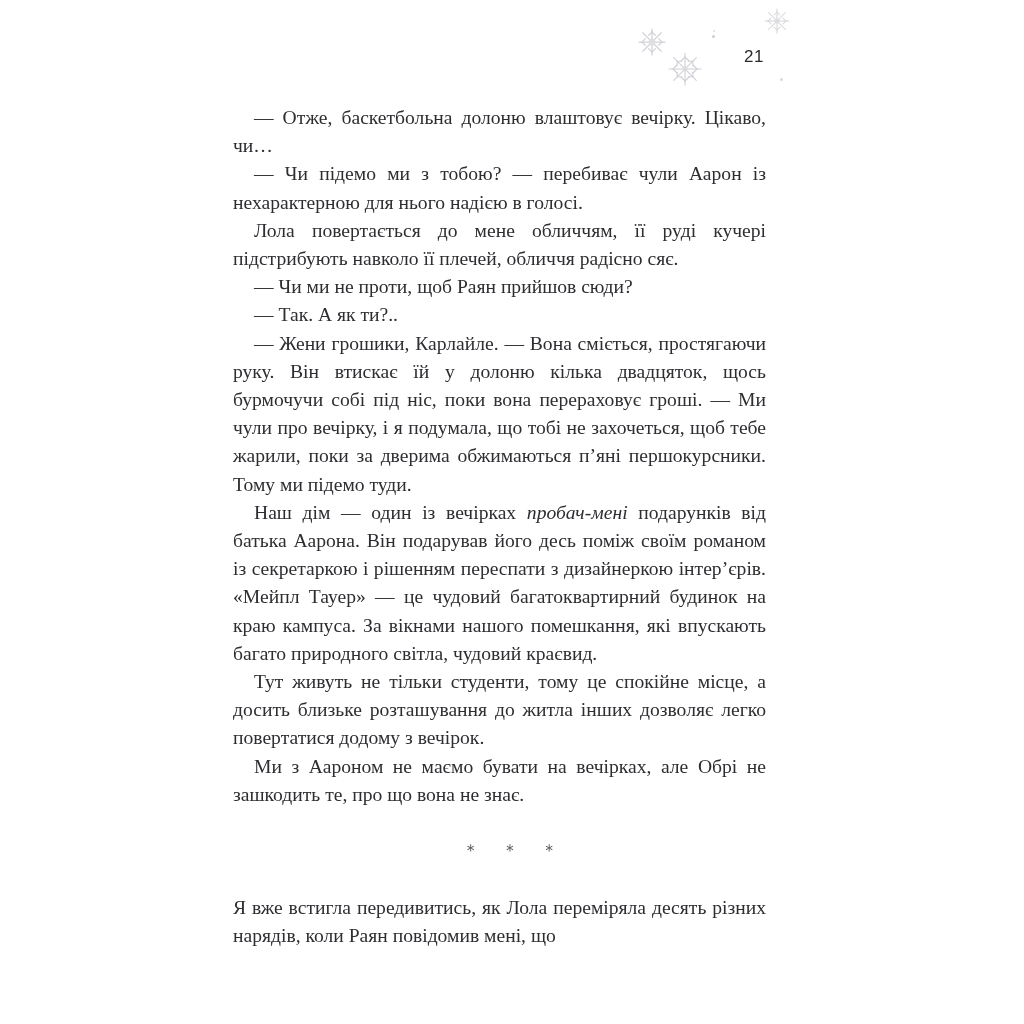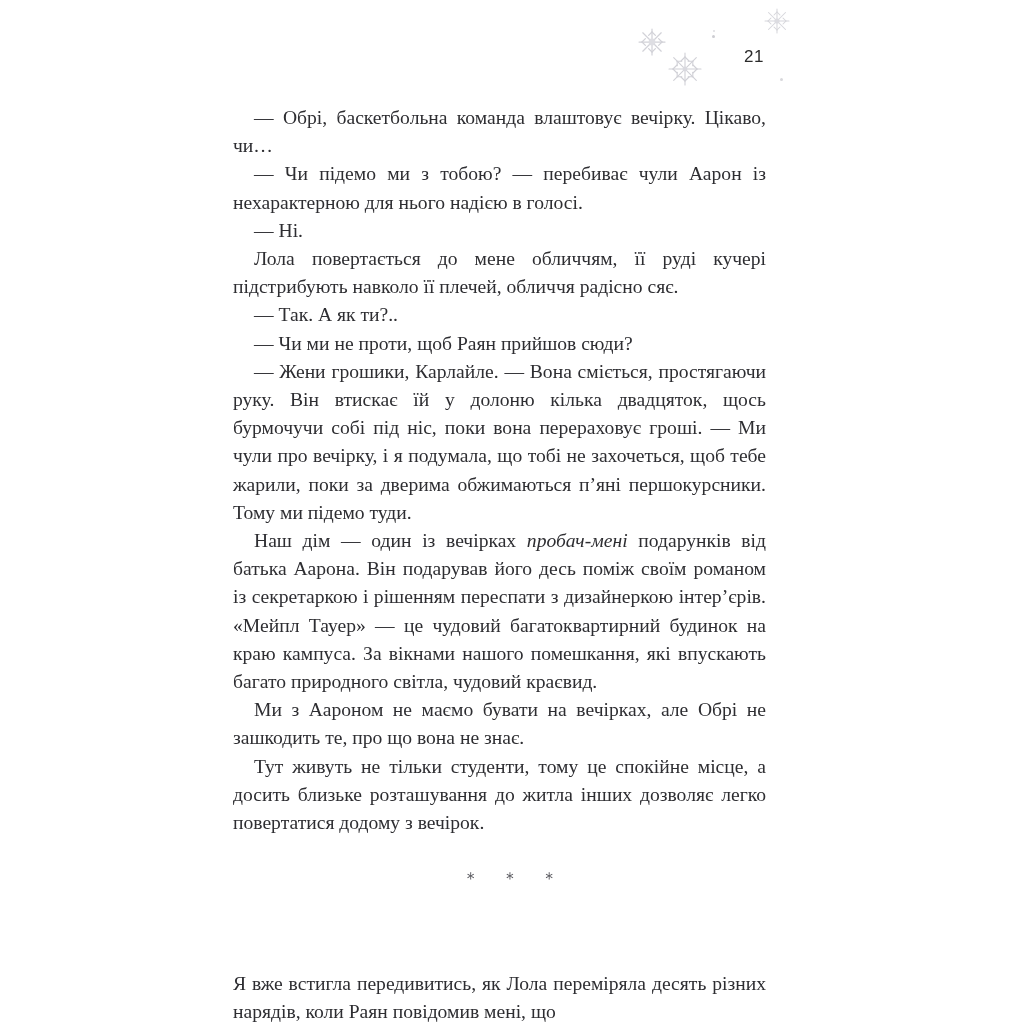--- a/index.html
+++ b/index.html
@@ -81,21 +81,20 @@
     hyphens: manual;
   }
 
   .text-block p {
     margin: 0;
     text-indent: 21px;
   }
 
   .text-block p.no-indent {
     text-indent: 0;
-    margin-top: 48px;
   }
 
   .text-block p em,
   .text-block p i {
   }
 
   
   .scene-break {
     margin: 0;
     text-indent: 0;
@@ -190,32 +189,31 @@
 
     <span class="speck speck-1"></span>
     <span class="speck speck-3"></span>
     <span class="speck speck-2"></span>
 
     <div class="folio">21</div>
   </div>
 
   <div class="text-block">
 
-    <p>— Обрі, баскетбольна команда влаштовує вечірку. Цікаво, чи…</p>
+    <p>— Отже, баскетбольна долоню влаштовує вечірку. Цікаво, чи…</p>
     <p>— Чи підемо ми з тобою? — перебиває чули Аарон із нехарактерною для нього надією в голосі.</p>
-    <p>— Ні.</p>
     <p>Лола повертається до мене обличчям, її руді кучері підстрибують навколо її плечей, обличчя радісно сяє.</p>
+    <p>— Чи ми не проти, щоб Раян прийшов сюди?</p>
     <p>— Так. А як ти?..</p>
-    <p>— Чи ми не проти, щоб Раян прийшов сюди?</p>
     <p>— Жени грошики, Карлайле. — Вона сміється, простягаючи руку. Він втискає їй у долоню кілька двадцяток, щось бурмочучи собі під ніс, поки вона перераховує гроші. — Ми чули про вечірку, і я подумала, що тобі не захочеться, щоб тебе жарили, поки за дверима обжимаються п’яні першокурсники. Тому ми підемо туди.</p>
 
     <p><span>Наш дім — один із вечірках </span><em>пробач-мені</em><span> подарунків від батька Аарона. Він подарував його десь поміж своїм романом із секретаркою і рішенням переспати з дизайнеркою інтер’єрів. «Мейпл Тауер» — це чудовий багатоквартирний будинок на краю кампуса. За вікнами нашого помешкання, які впускають багато природного світла, чудовий краєвид.</span></p>
 
+    <p>Тут живуть не тільки студенти, тому це спокійне місце, а досить близьке розташування до житла інших дозволяє легко повертатися додому з вечірок.</p>
     <p>Ми з Аароном не маємо бувати на вечірках, але Обрі не зашкодить те, про що вона не знає.</p>
-    <p>Тут живуть не тільки студенти, тому це спокійне місце, а досить близьке розташування до житла інших дозволяє легко повертатися додому з вечірок.</p>
 
     <div class="spacer-line"></div>
     <p class="scene-break">＊ ＊ ＊</p>
     <div class="spacer-line"></div>
 
     <p class="no-indent">Я вже встигла передивитись, як Лола переміряла десять різних нарядів, коли Раян повідомив мені, що</p>
   </div>
 
 </div>
 

